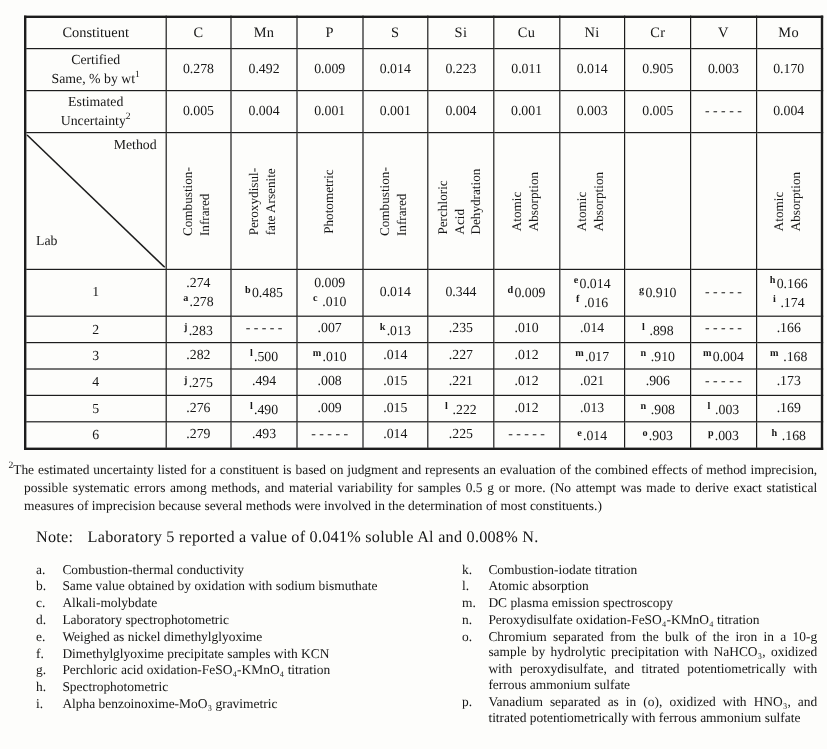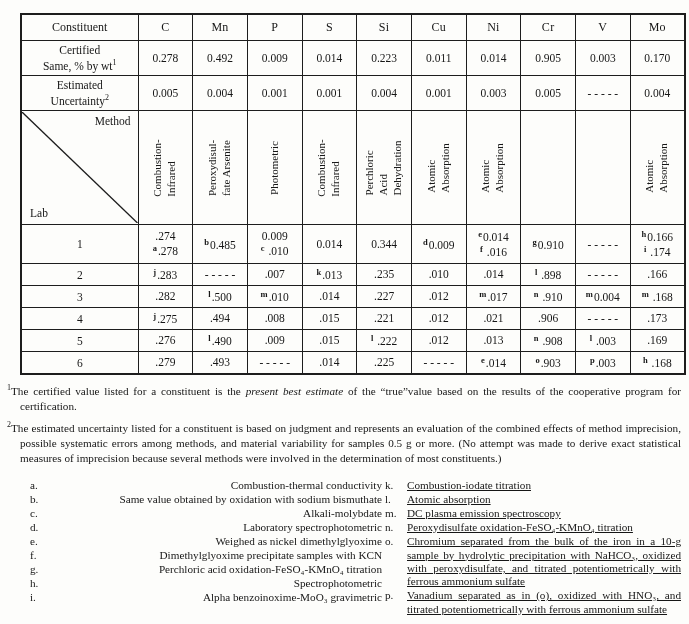--- a/index.html
+++ b/index.html
@@ -29,21 +29,21 @@
   tr.h-method td{height:113px;}
   tr.labrow td{height:21px;}
   tr.labrow.tall td{height:38px;}
   sup.lblsup{font-size:8px;}
 
   
   td.corner{padding:0;}
   .corner-in{position:relative;width:100%;height:111px;}
   .corner-in svg{position:absolute;left:0;top:0;width:100%;height:100%;}
   .corner-m{position:absolute;top:3px;right:7px;font-size:11.5px;}
-  .corner-l{position:absolute;bottom:4px;left:8px;font-size:11.5px;}
+  .corner-l{position:absolute;bottom:16px;left:8px;font-size:11.5px;}
 
   
   td.mcell{padding:0;}
   .mwrap{position:relative;width:100%;height:111px;overflow:hidden;}
   .rot{
     position:absolute;left:50%;top:50%;
     transform:translate(-50%,-50%) rotate(-90deg);
     font-size:11px;line-height:1.25;text-align:left;white-space:nowrap;
   }
 
@@ -65,22 +65,22 @@
   }
   .note .note-label{margin-right:12px;}
 
   
   .keys{display:flex;margin:13px 0 0 30px;}
   .key-col{font-size:11.2px;line-height:13.4px;}
   .key-col.left{width:352px;}
   .key-col.right{width:296px;margin-left:3px;}
   .ki{display:flex;margin:0 0 0.5px 0;}
   .kl{flex:0 0 22px;}
-  .kt{flex:1;text-align:right;}
-  .key-col.right .kt{text-align:justify;text-decoration:underline;}
+  .kt{flex:1;}
+  .key-col.right .kt{text-align:justify;}
 </style>
 </head>
 <body style="background: rgb(253, 253, 251);">
 
 <div class="page">
 
   <table class="cert">
     <colgroup>
       <col style="width:117px">
       <col style="width:54.7px">
@@ -466,24 +466,26 @@
             <div class="cl"><sup class="s">p</sup>.003</div>
           </td>
           <td class="val">
             <div class="cl"><sup class="s">h</sup> .168</div>
           </td>
         </tr>
       </tbody>
   </table>
 
   <div class="fns">
-    <p class="fn"><sup>1</sup><span>The certified value listed for a constituent is the </span><i>present best estimate</i><span> of the “true”value based on the results of the cooperative program for certification.</span></p>
     <p class="fn"><sup>2</sup><span>The estimated uncertainty listed for a constituent is based on judgment and represents an evaluation of the combined effects of method imprecision, possible systematic errors among methods, and material variability for samples 0.5 g or more.  (No attempt was made to derive exact statistical measures of imprecision because several methods were involved in the determination of most constituents.)</span></p>
   </div>
 
+  <div class="note">
+    <span class="note-label">Note:</span><span>Laboratory 5 reported a value of 0.041% soluble Al and 0.008% N.</span>
+  </div>
 
   <div class="keys">
     <div class="key-col left" id="key-left">
         <div class="ki">
           <span class="kl">a.</span>
           <div class="kt">Combustion-thermal conductivity</div>
         </div>
         <div class="ki">
           <span class="kl">b.</span>
           <div class="kt">Same value obtained by oxidation with sodium bismuthate</div>

